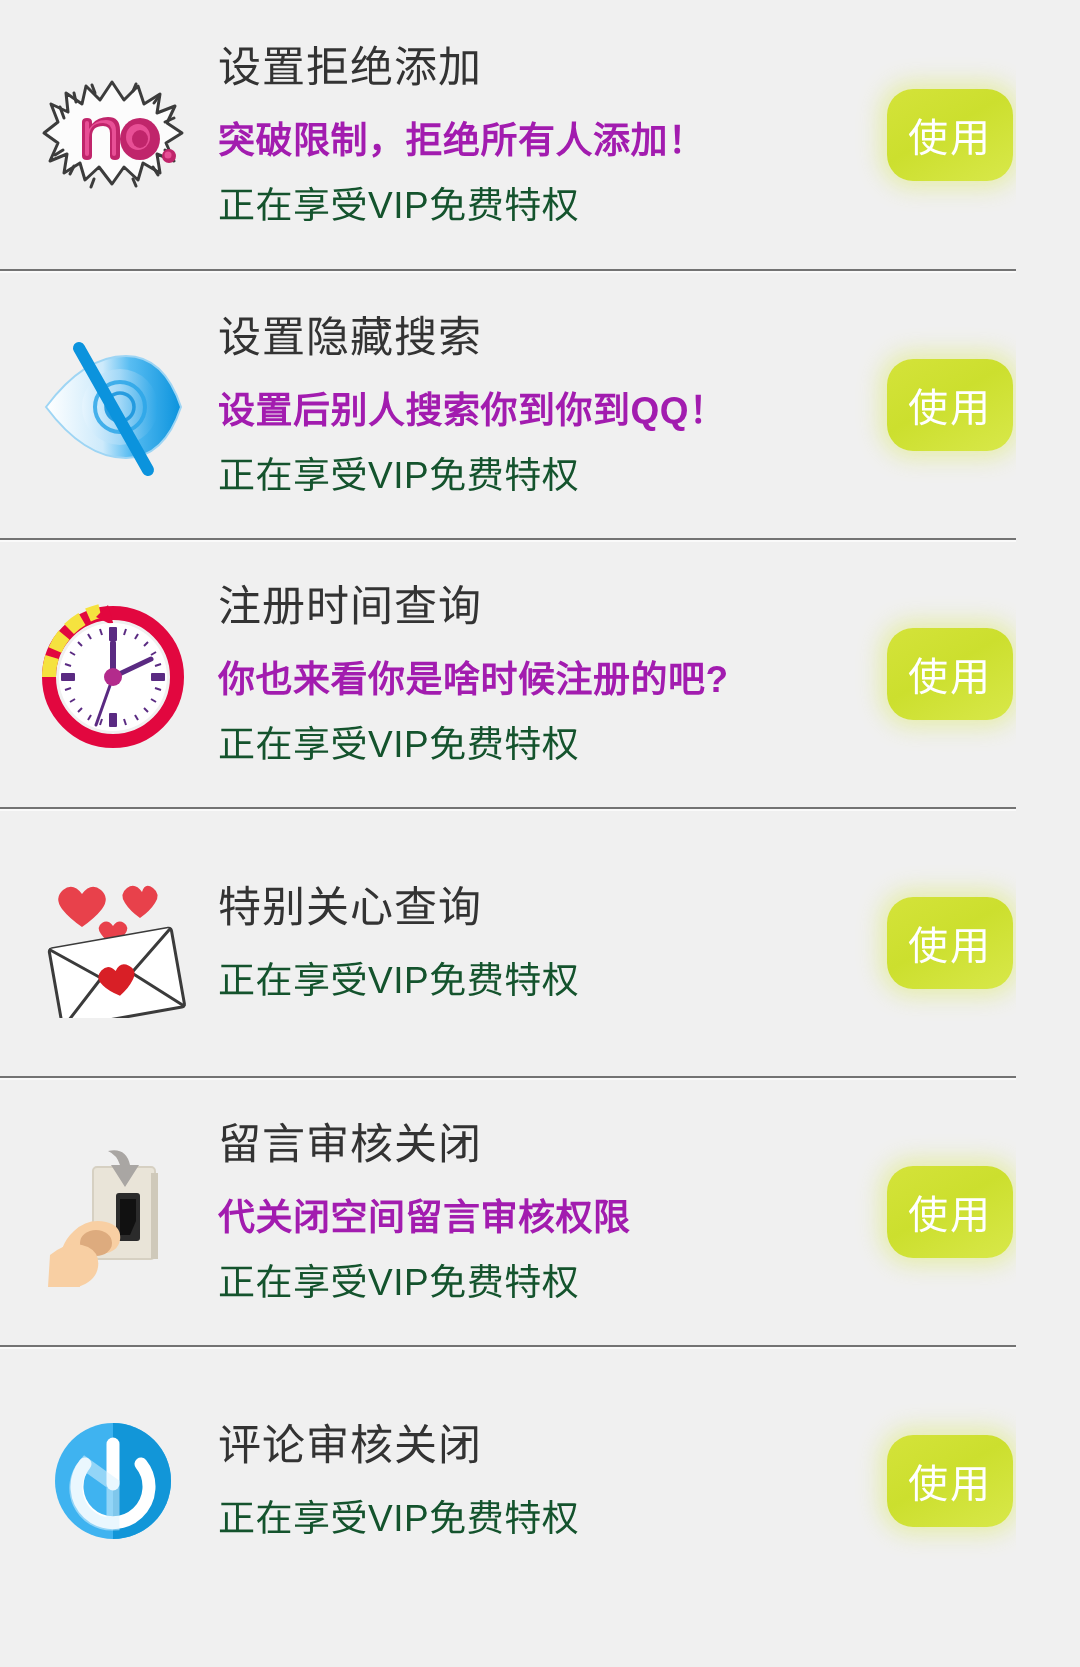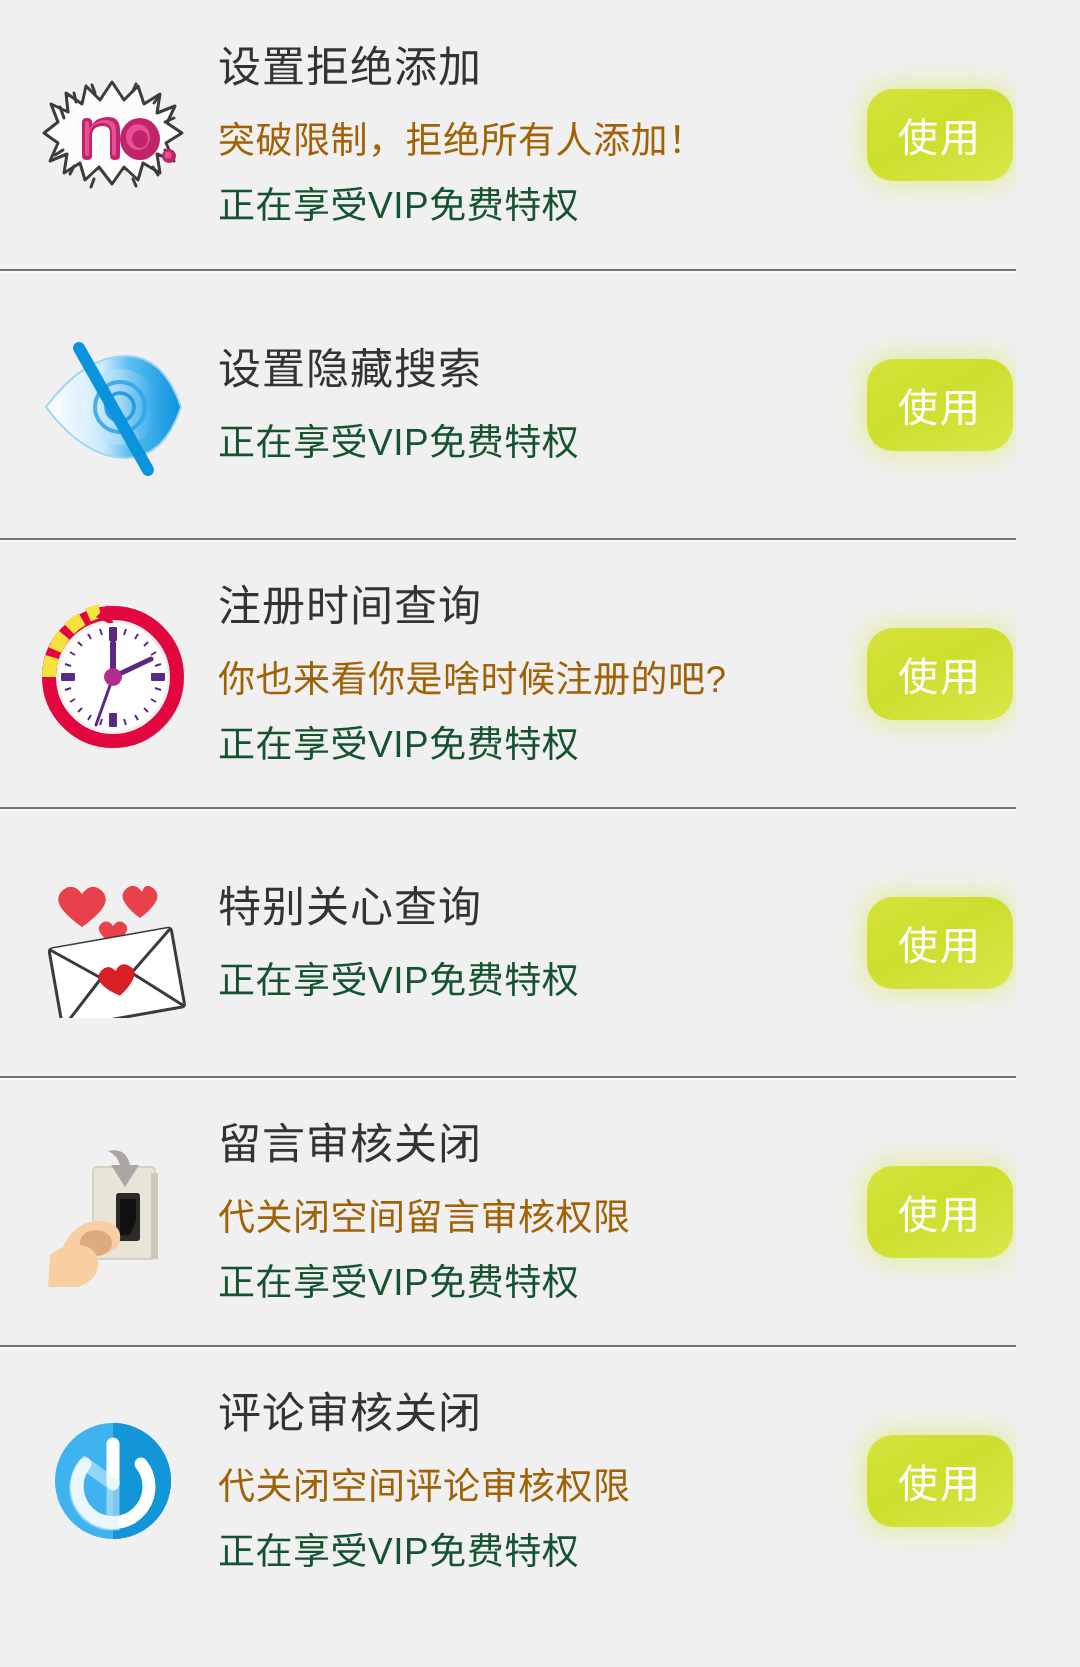--- a/index.html
+++ b/index.html
@@ -68,22 +68,22 @@
     line-height: 1.0;
     color: #333333;
     font-weight: 400;
     letter-spacing: 1px;
     margin-bottom: 33px;
     white-space: nowrap;
   }
   .r-sub {
     font-size: 37px;
     line-height: 1.0;
-    color: #a16207;
-    font-weight: 400;
+    color: #a21caf;
+    font-weight: 700;
     letter-spacing: 0.5px;
     margin-bottom: 28px;
     white-space: nowrap;
   }
   .r-vip {
     font-size: 37px;
     line-height: 1.0;
     color: #14532d;
     font-weight: 400;
     letter-spacing: 0.5px;
@@ -96,21 +96,21 @@
     min-width: 176px;
     display: flex;
     align-items: center;
     justify-content: flex-end;
     padding-right: 3px;
   }
   .use-btn {
     display: inline-flex;
     align-items: center;
     justify-content: center;
-    width: 146px;
+    width: 126px;
     height: 92px;
     border: none;
     border-radius: 26px;
     background: linear-gradient(150deg, #d4e33a 0%, #ccdf2e 45%, #d8e84a 100%);
     color: #ffffff;
     font-family: "Liberation Sans", "DejaVu Sans", sans-serif;
     font-size: 40px;
     letter-spacing: 2px;
     cursor: pointer;
     box-shadow: 0 0 22px 7px rgba(216, 232, 70, 0.40);
@@ -169,20 +169,21 @@
           </defs>
           <path d="M8 77 Q46 26 88 26 Q126 26 143 77 Q126 128 88 128 Q46 128 8 77 Z" fill="url(#eyeGrad)" stroke="#9ed5f4" stroke-width="2"></path>
           <circle cx="82" cy="77" r="38" fill="url(#irisGrad)" opacity="0.92"></circle>
           <circle cx="82" cy="77" r="25" fill="none" stroke="#2ba6e8" stroke-width="4" opacity="0.85"></circle>
           <circle cx="82" cy="77" r="14" fill="none" stroke="#1b96dd" stroke-width="3.5" opacity="0.9"></circle>
           <line x1="41" y1="18" x2="110" y2="140" stroke="#0b93dd" stroke-width="12" stroke-linecap="round"></line>
         </svg>
       </div>
       <div class="text-cell">
         <div class="r-title">设置隐藏搜索</div>
+        <div class="r-sub">设置后别人搜索你到你到QQ！</div>
         <div class="r-vip">正在享受VIP免费特权</div>
       </div>
       <div class="btn-cell">
         <button class="use-btn">使用</button>
       </div>
     </div>
 
     <div class="row">
       <div class="icon-cell">
         <svg width="150" height="150" viewBox="0 0 150 150" aria-hidden="true">
@@ -296,21 +297,20 @@
         <svg width="150" height="150" viewBox="0 0 150 150" aria-hidden="true">
           <circle cx="75" cy="75" r="58" fill="#3fb3f0"></circle>
           <path d="M75 17 A58 58 0 0 1 75 133 Z" fill="#1296d8"></path>
           <path d="M47 58 A36 36 0 1 0 103 58" fill="none" stroke="#ffffff" stroke-width="13" stroke-linecap="round"></path>
           <line x1="75" y1="38" x2="75" y2="78" stroke="#ffffff" stroke-width="13" stroke-linecap="round"></line>
           <path d="M47 58 A36 36 0 0 0 75 118 L75 78 Z" fill="none" stroke="#d8f1fd" stroke-width="13" stroke-linecap="round" opacity="0.55"></path>
         </svg>
       </div>
       <div class="text-cell">
         <div class="r-title">评论审核关闭</div>
-        <div class="r-sub">代关闭空间评论审核权限</div>
         <div class="r-vip">正在享受VIP免费特权</div>
       </div>
       <div class="btn-cell">
         <button class="use-btn">使用</button>
       </div>
     </div>
 
   </div>
 </div>
 

